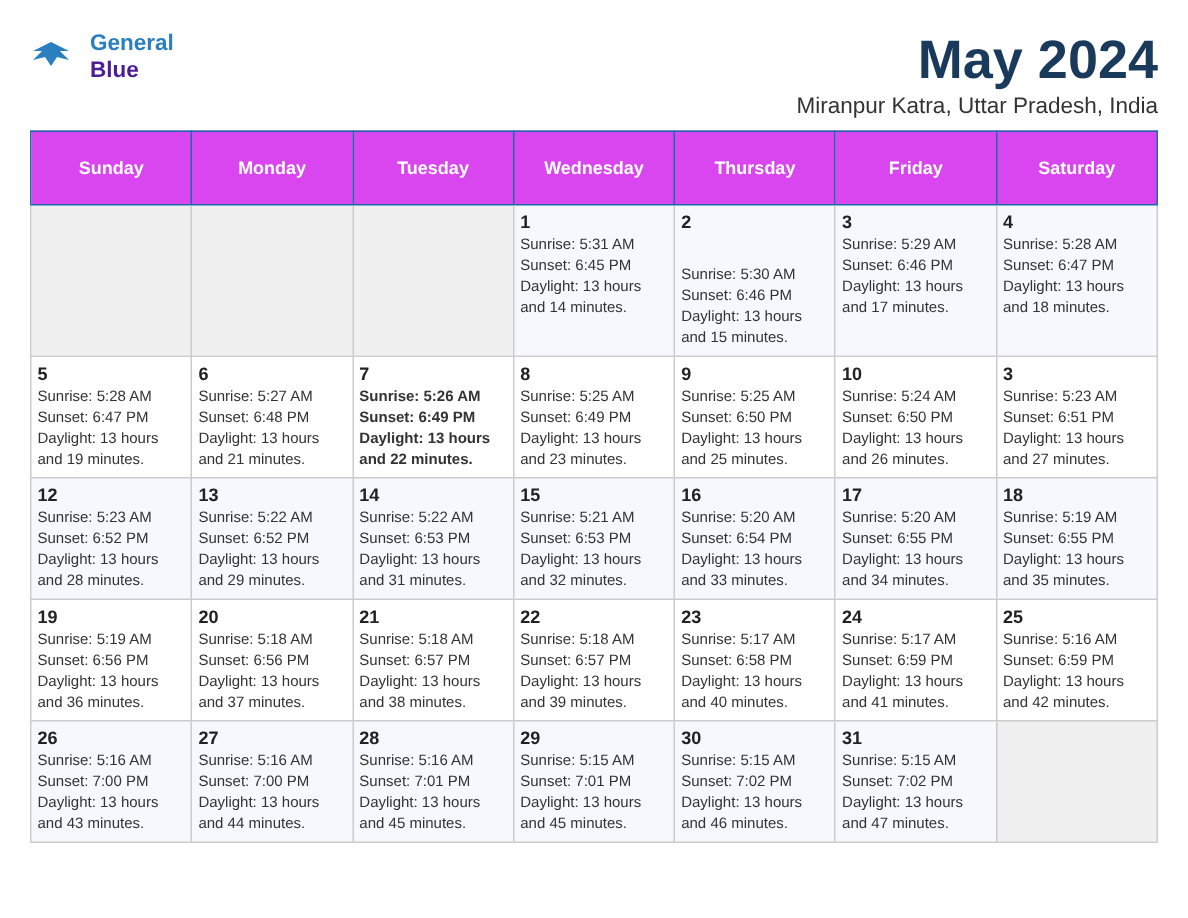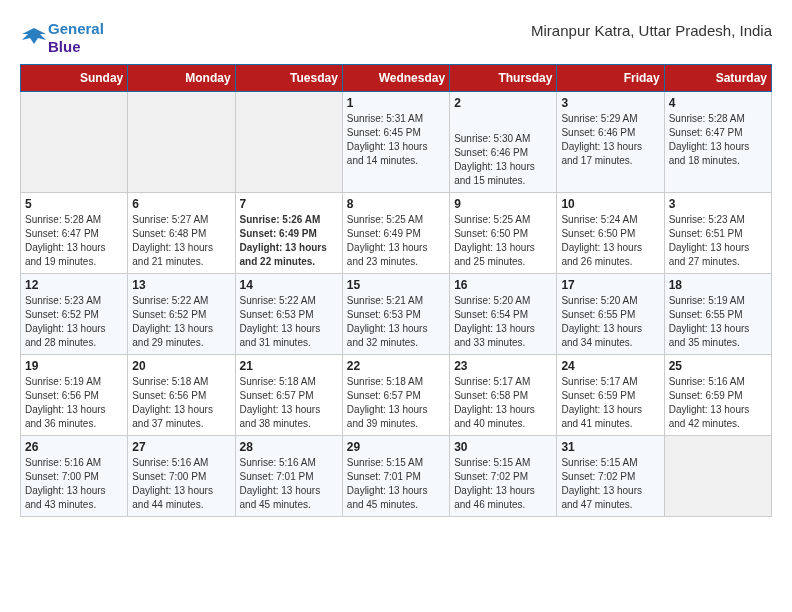--- a/index.html
+++ b/index.html
@@ -15,21 +15,21 @@
     }
     .header-row {
       display: flex;
       justify-content: space-between;
       align-items: flex-start;
       margin-bottom: 6px;
     }
     .logo {
       display: flex;
       align-items: center;
-      gap: 0;
+      gap: 12px;
     }
     .logo-text {
       font-size: 15px;
       font-weight: bold;
       color: #1a3a5c;
       line-height: 1.2;
     }
     .logo-text span {
       color: #2a7fc1;
     }
@@ -52,26 +52,26 @@
       margin-top: 2px;
       margin-left: 48px;
     }
     .calendar {
       width: 100%;
       border-collapse: collapse;
       margin-top: 8px;
       font-size: 11px;
     }
     .calendar thead tr th {
-      background: #b91c1c;
+      background: #d946ef;
       color: #fff;
       font-weight: bold;
       font-size: 12px;
-      padding: 6px 4px;
-      text-align: right;
+      padding: 17px 4px;
+      text-align: center;
       border: 1px solid #1a6aaa;
     }
     .calendar tbody tr td {
       vertical-align: top;
       border: 1px solid #ccc;
       padding: 4px 4px 4px 4px;
       width: calc(100%/7);
       min-height: 80px;
       height: 80px;
       background: #fff;
@@ -105,20 +105,21 @@
     <div class="logo">
       <svg class="logo-bird" viewBox="0 0 28 28">
         <polygon points="14,4 26,10 20,10 26,16 18,14 14,20 10,14 2,16 8,10 2,10" fill="#2a7fc1"></polygon>
       </svg>
       <div class="logo-text">
         <div><span>General</span></div>
         <div style="color:#4c1d95">Blue</div>
       </div>
     </div>
     <div class="title-block">
+      <div class="main-title">May 2024</div>
       <div class="subtitle">Miranpur Katra, Uttar Pradesh, India</div>
     </div>
   </div>
 
   <table class="calendar">
     <thead>
       <tr>
       <th>Sunday</th>
           <th>Monday</th>
           <th>Tuesday</th>

